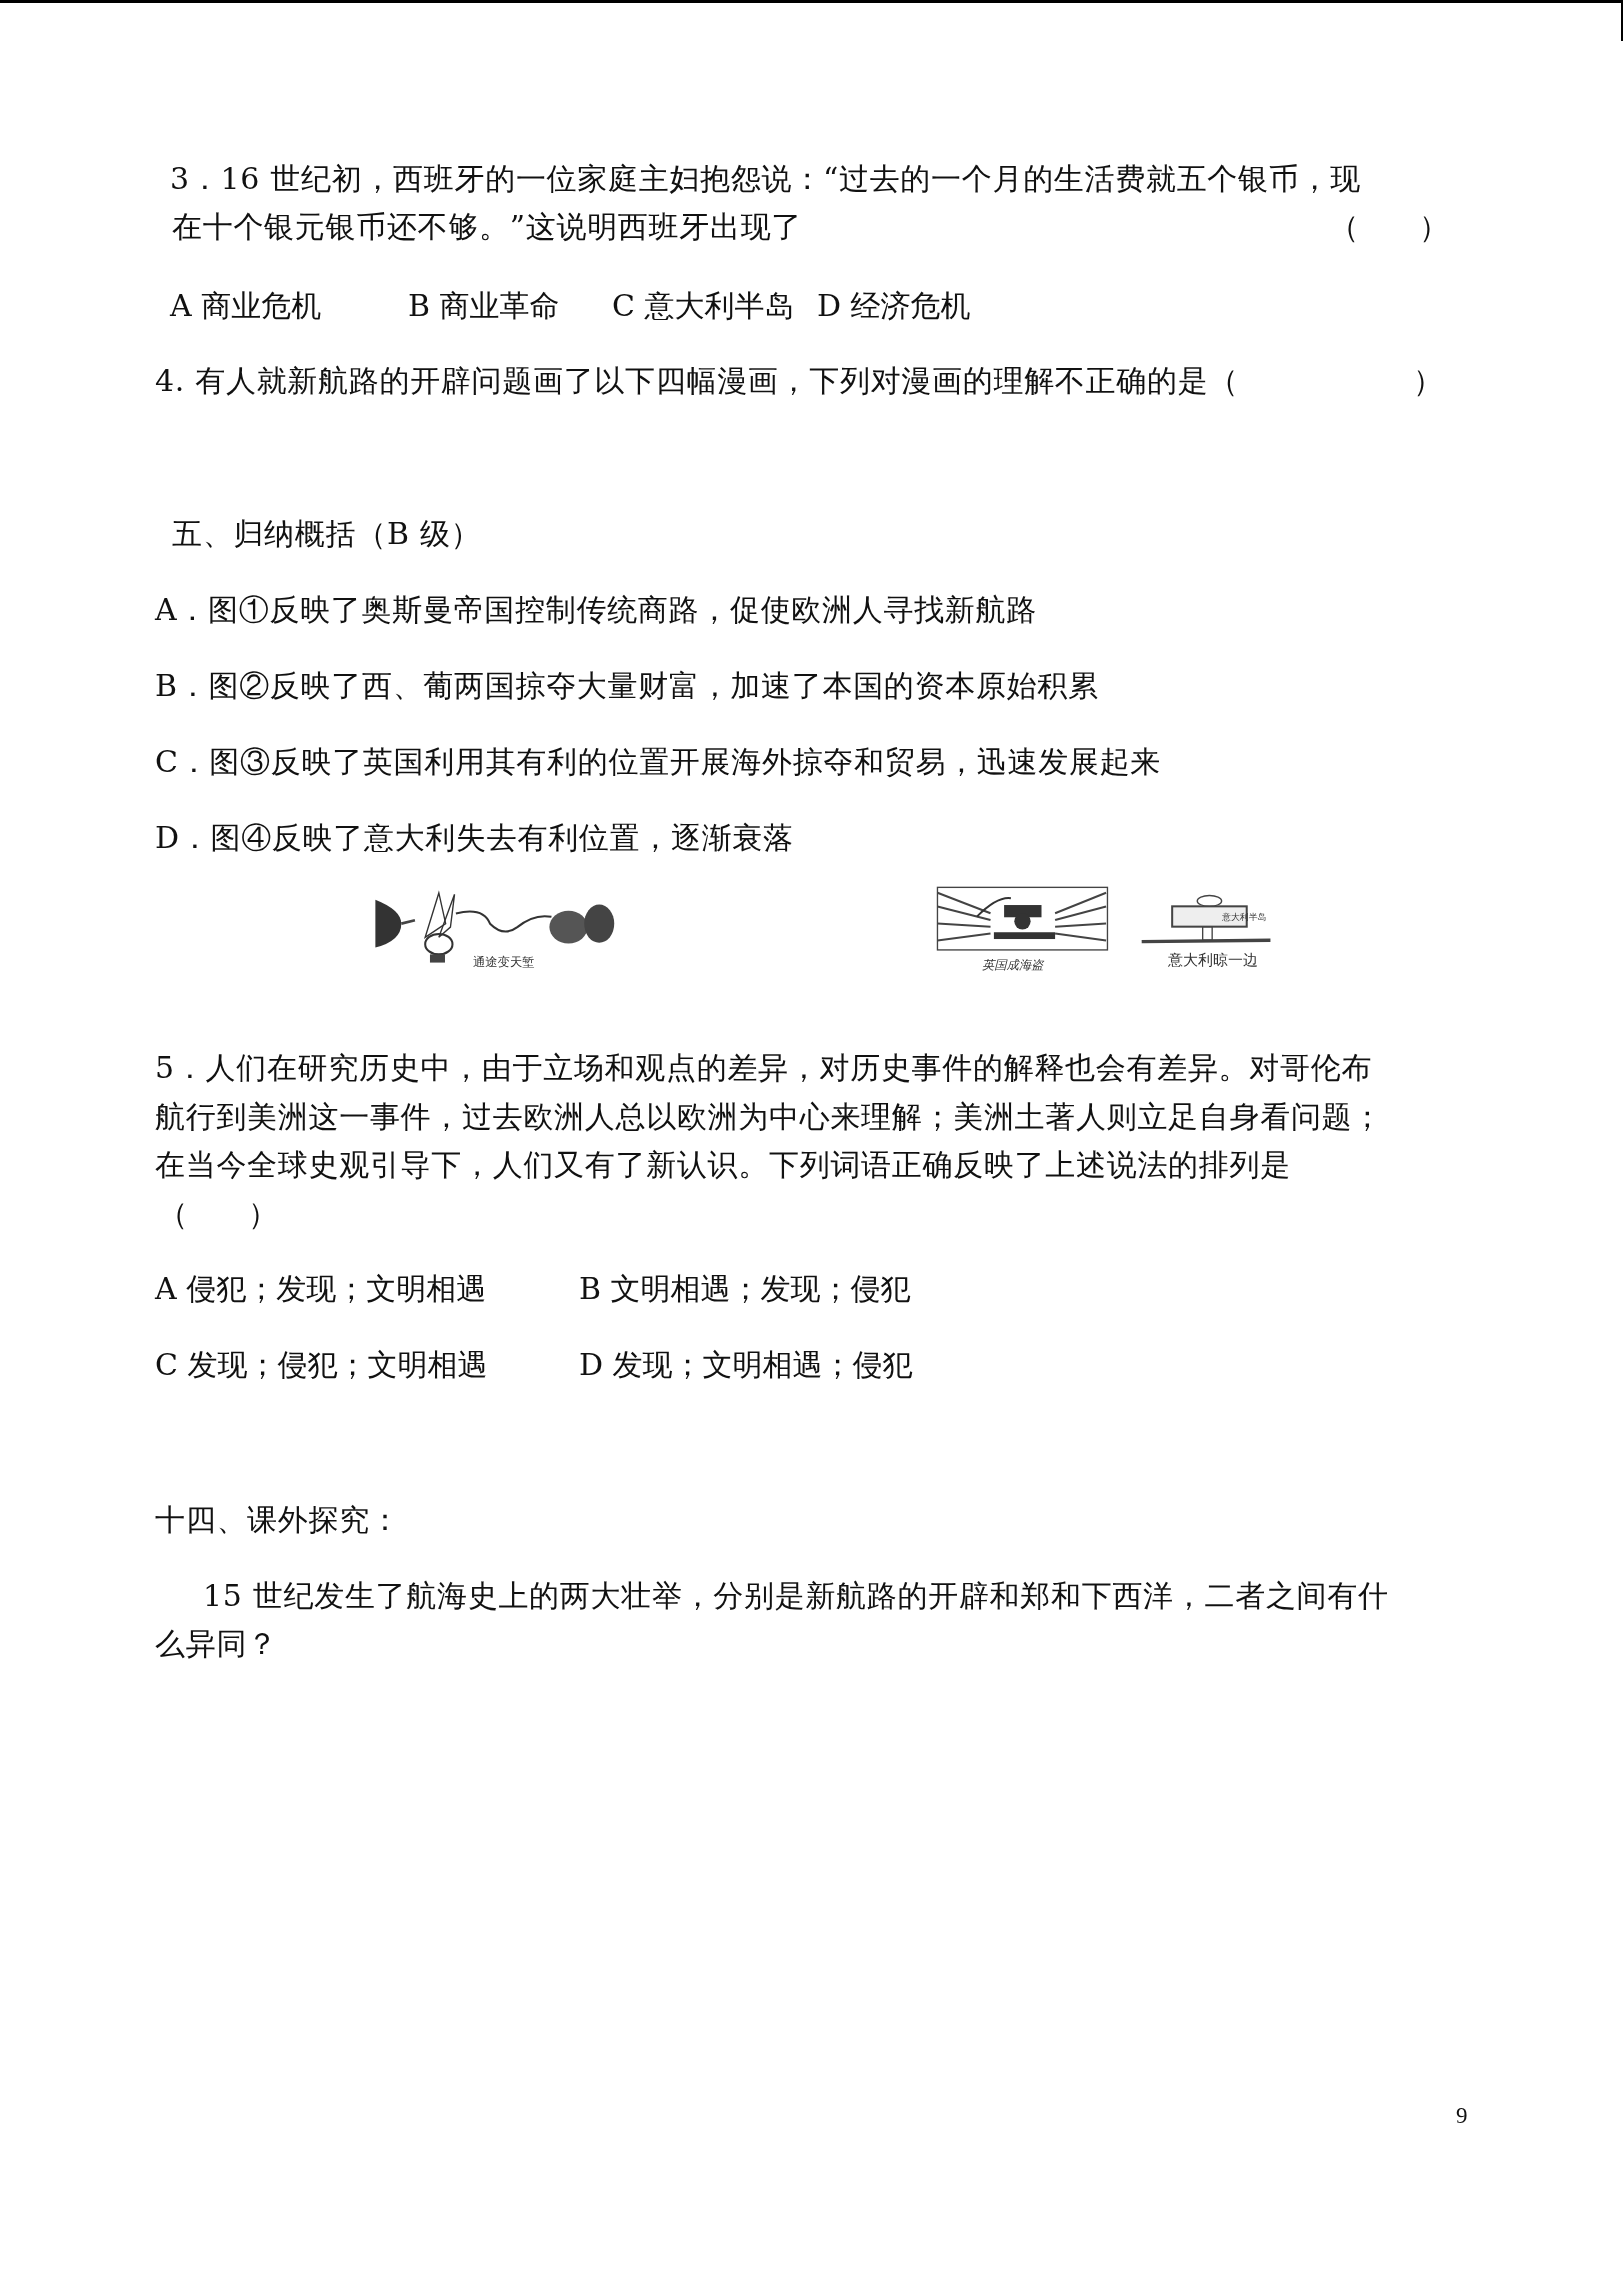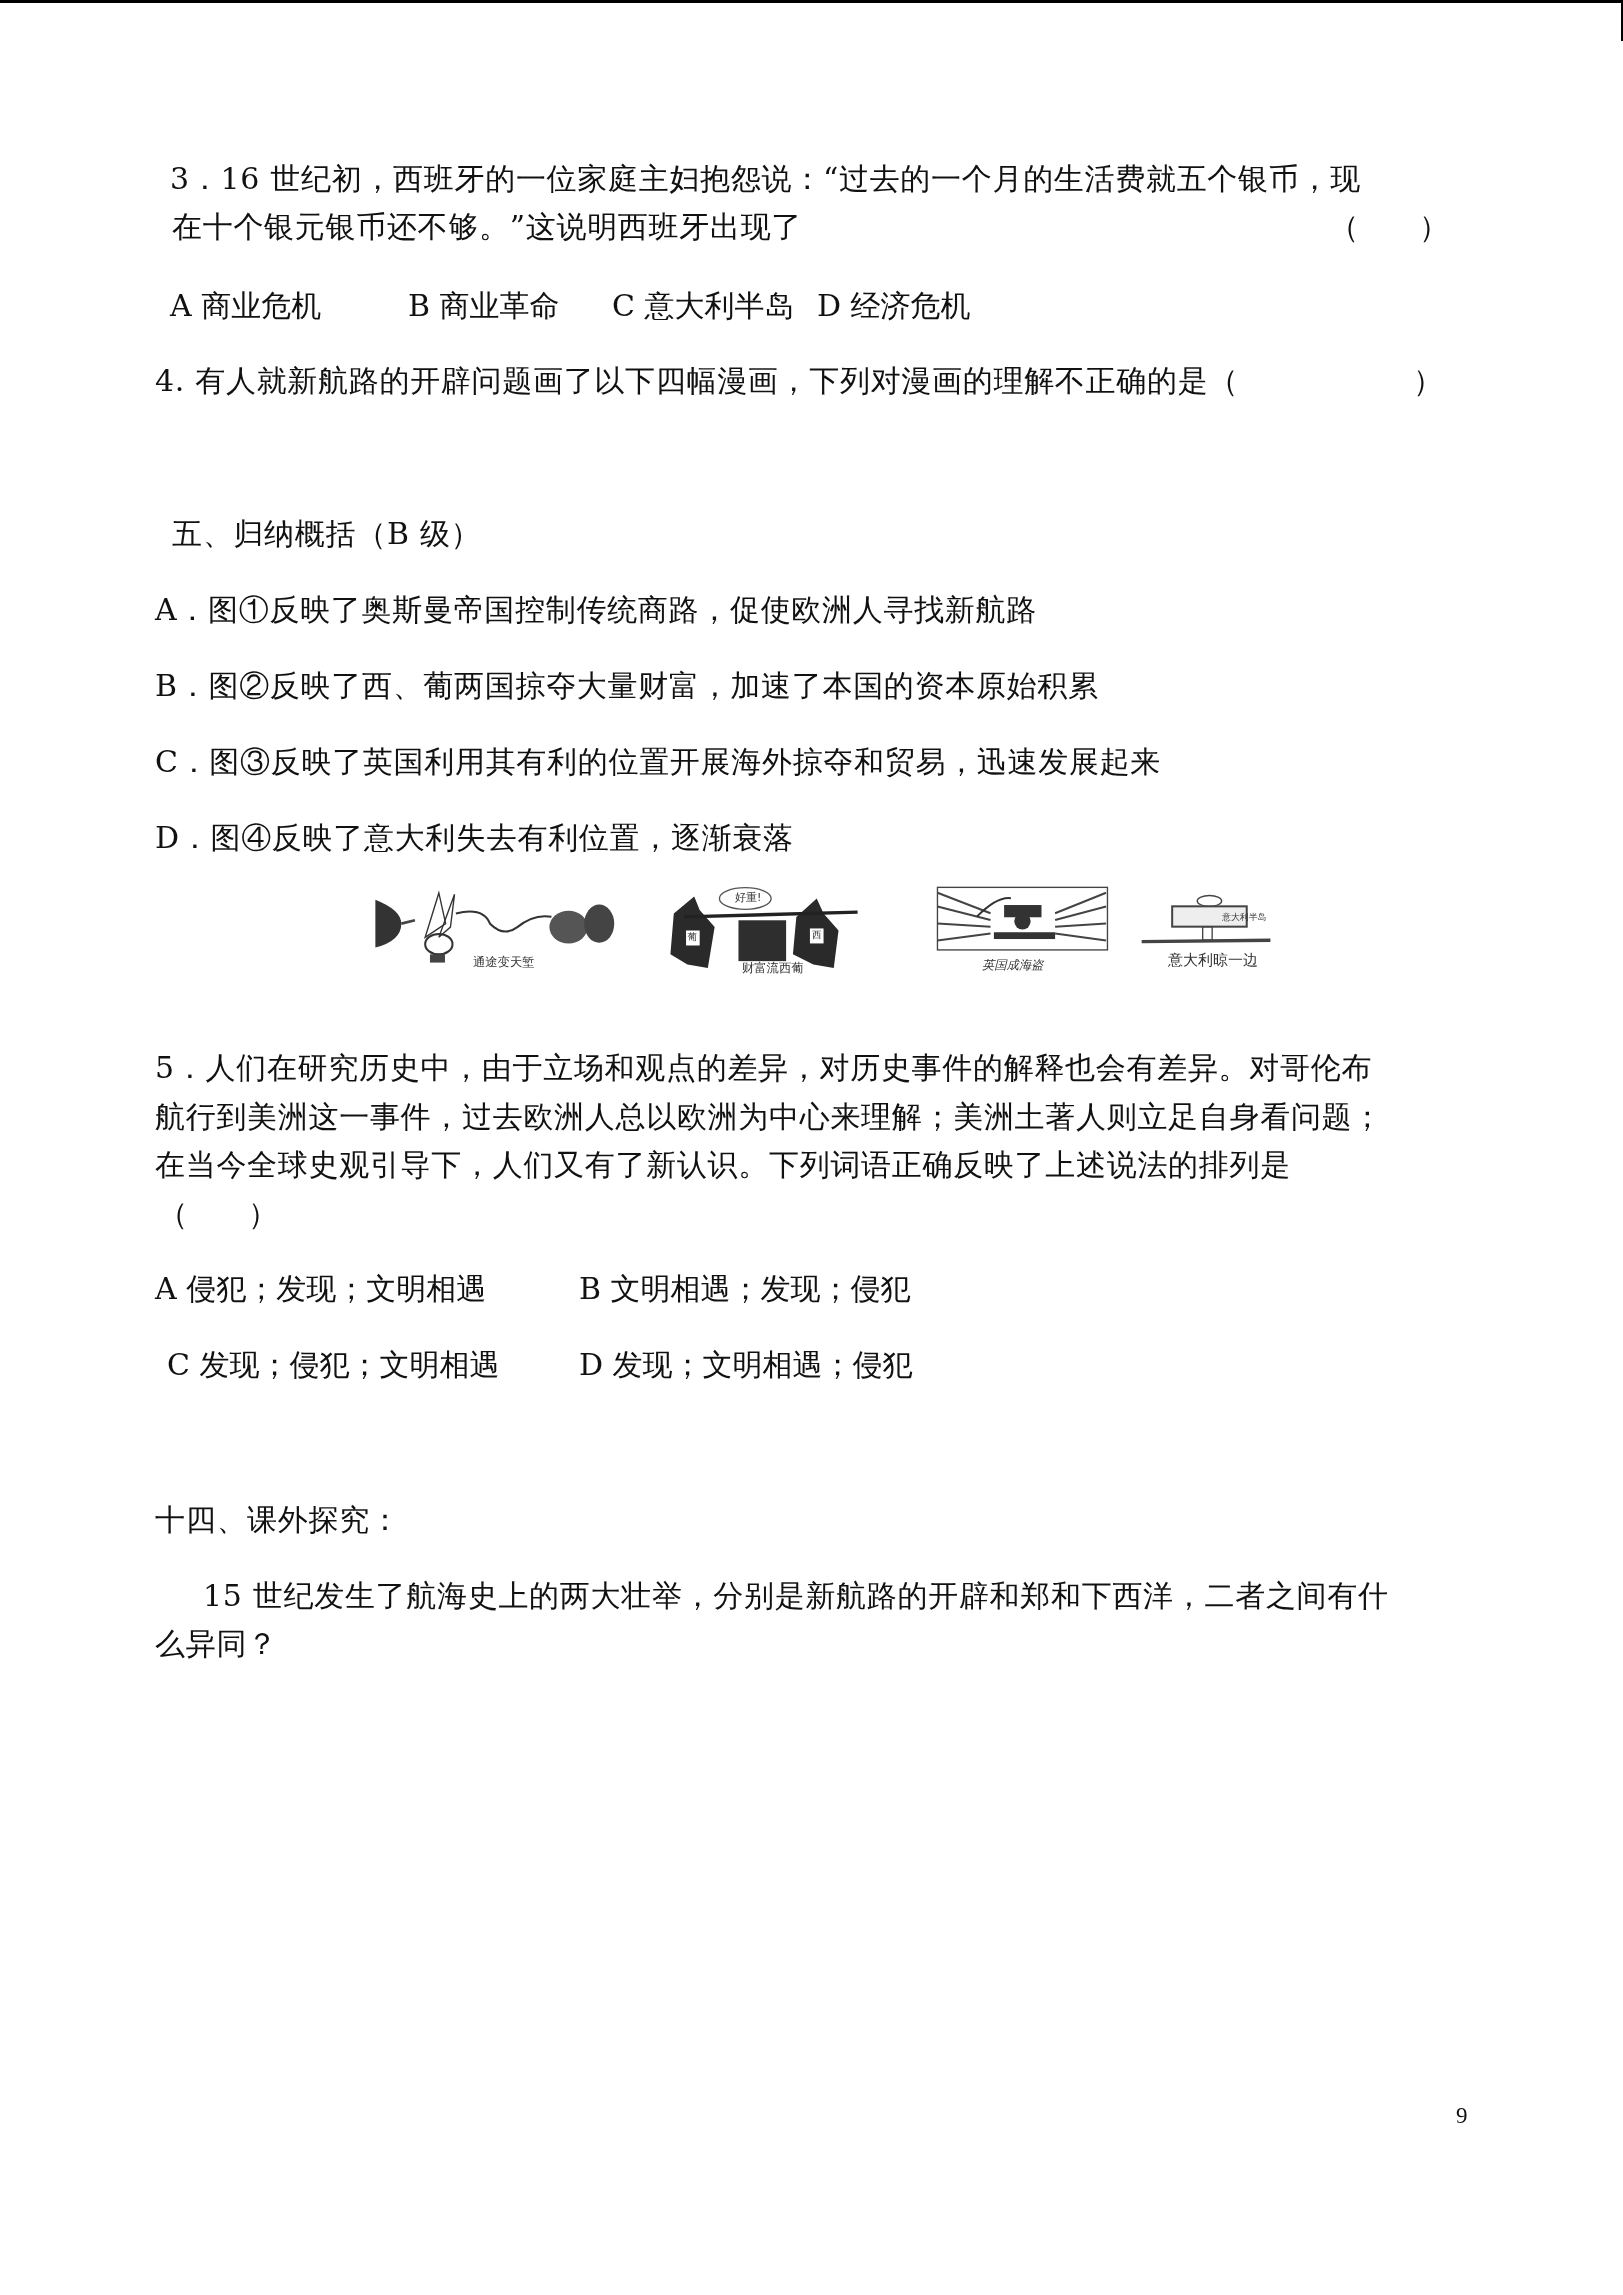--- a/index.html
+++ b/index.html
@@ -53,35 +53,20 @@
       <path d="M95 75 L118 12 L112 60 Z" fill="none" stroke="#333" stroke-width="2"></path>
       <ellipse cx="95" cy="85" rx="20" ry="15" fill="none" stroke="#333" stroke-width="3"></ellipse>
       <rect x="82" y="100" width="22" height="12" fill="#444"></rect>
       <path d="M120 40 Q160 30 170 55 Q190 75 210 60 Q235 40 260 45" stroke="#333" stroke-width="3" fill="none"></path>
       <ellipse cx="285" cy="60" rx="28" ry="24" fill="#555"></ellipse>
       <ellipse cx="330" cy="55" rx="22" ry="28" fill="#444"></ellipse>
     </svg>
     <div class="cap" style="left:99px; top:68px;">通途变天堑</div>
   </div>
 
-  <div class="cartoon" style="left:293px; width:211px;">
-    <svg width="211" height="89" viewBox="0 0 310 130">
-      <ellipse cx="115" cy="18" rx="38" ry="16" fill="#fff" stroke="#555" stroke-width="2"></ellipse>
-      <path d="M10 40 L40 15 L48 35 L70 60 L60 120 L30 115 L5 100 Z" fill="#2a2a2a"></path>
-      <path d="M190 45 L220 18 L230 40 L252 65 L245 120 L215 115 L185 100 Z" fill="#2a2a2a"></path>
-      <line x1="25" y1="45" x2="280" y2="38" stroke="#222" stroke-width="5"></line>
-      <rect x="105" y="50" width="70" height="60" fill="#2e2e2e"></rect>
-      <rect x="28" y="65" width="20" height="22" fill="#fff"></rect>
-      <rect x="210" y="62" width="20" height="22" fill="#fff"></rect>
-    </svg>
-    <div class="cap" style="left:68px; top:4.1px; font-size:11px;">好重!</div>
-    <div class="cap" style="left:20.5px; top:45px; font-size:9.5px;">葡</div>
-    <div class="cap" style="left:145px; top:43px; font-size:9.5px;">西</div>
-    <div class="cap" style="left:75px; top:74px;">财富流西葡</div>
-  </div>
 
   <div class="cartoon" style="left:562px; width:177px;">
     <svg width="177" height="68" viewBox="0 0 260 100">
       <rect x="2" y="2" width="250" height="92" fill="#fff" stroke="#444" stroke-width="2"></rect>
       <g stroke="#444" stroke-width="3">
         <line x1="2" y1="10" x2="80" y2="40"></line>
           <line x1="2" y1="30" x2="80" y2="50"></line>
         <line x1="2" y1="55" x2="80" y2="60"></line>
           <line x1="2" y1="80" x2="80" y2="70"></line>
         <line x1="250" y1="10" x2="175" y2="40"></line>
@@ -109,21 +94,21 @@
   </div>
 </div>
 
 <div class="line" style="left:155px; top:1047px;">5．人们在研究历史中，由于立场和观点的差异，对历史事件的解释也会有差异。对哥伦布</div>
 <div class="line" style="left:155px; top:1096px;">航行到美洲这一事件，过去欧洲人总以欧洲为中心来理解；美洲土著人则立足自身看问题；</div>
 <div class="line" style="left:155px; top:1144px;">在当今全球史观引导下，人们又有了新认识。下列词语正确反映了上述说法的排列是</div>
 <div class="paren" style="left:158px; top:1193px;">（　　）</div>
 
 <div class="opt" style="left:155px; top:1268px;">A 侵犯；发现；文明相遇</div>
 <div class="opt" style="left:579px; top:1268px;">B 文明相遇；发现；侵犯</div>
-<div class="opt" style="left:155px; top:1344px;margin-left:12px;">C 发现；侵犯；文明相遇</div>
+<div class="opt" style="left:155px; top:1344px;">C 发现；侵犯；文明相遇</div>
 <div class="opt" style="left:579px; top:1344px;">D 发现；文明相遇；侵犯</div>
 
 <div class="line" style="left:155px; top:1499px;">十四、课外探究：</div>
 <div class="line" style="left:203px; top:1575px;">15 世纪发生了航海史上的两大壮举，分别是新航路的开辟和郑和下西洋，二者之间有什</div>
 <div class="line" style="left:155px; top:1623px;">么异同？</div>
 
 <div class="page-num">9</div>
 
 
 </body></html>

